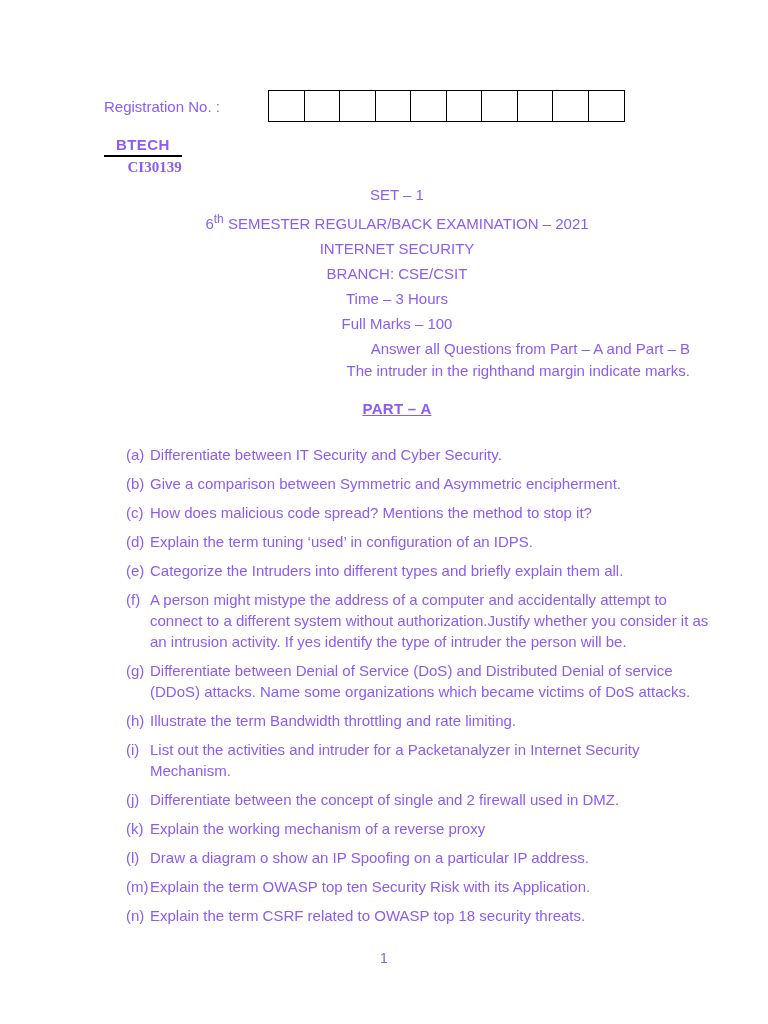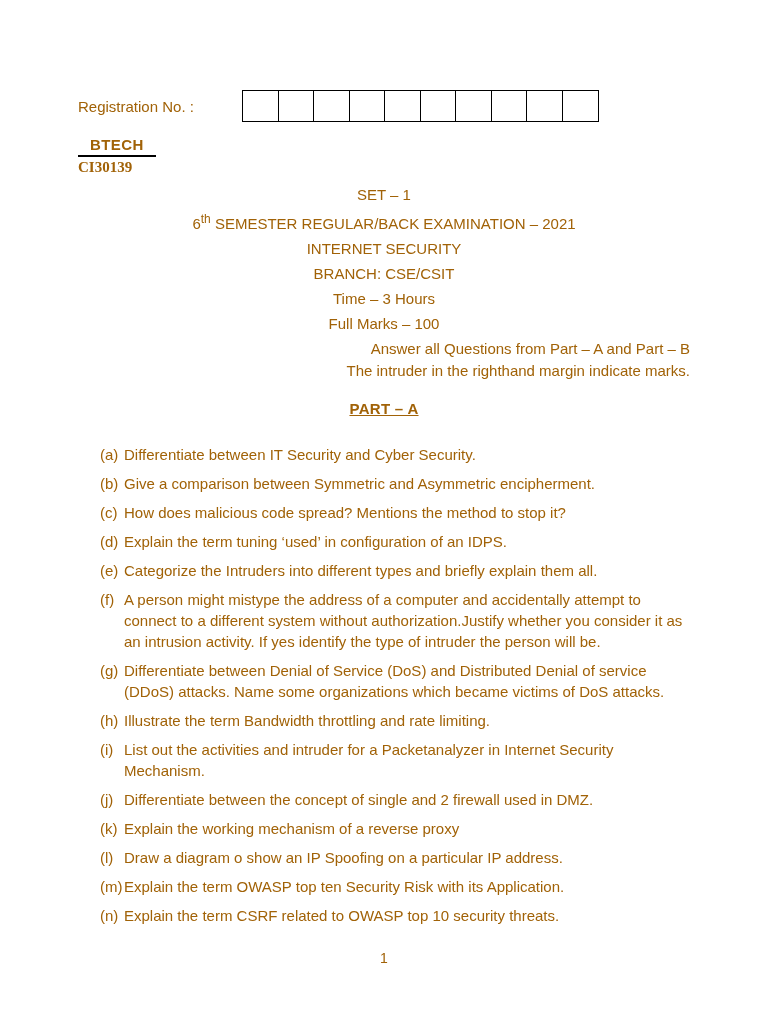--- a/index.html
+++ b/index.html
@@ -1,36 +1,36 @@
 <!DOCTYPE html>
 <html><head>
 <meta charset="utf-8">
 <style>
   html, body { margin: 0; padding: 0; background: #ffffff; }
   .page {
     width: 768px; height: 1024px;
     box-sizing: border-box;
-    padding: 90px 78px 0 78px;
+    padding: 90px 78px 0 104px;
     position: relative;
     background: #ffffff;
-    color: #a16207;
+    color: #8b5cf6;
     font-family: "Liberation Sans", sans-serif;
     font-size: 15px;
     overflow: hidden;
   }
   
   .reg-row { display: flex; align-items: center; height: 32px; }
   .reg-label { width: 164px; }
   .reg-boxes { display: flex; border: 1.6px solid #000; height: 32px; box-sizing: border-box; background: #fff; }
   .reg-box { width: 35.5px; height: 100%; border-right: 1.6px solid #000; box-sizing: border-box; }
   .reg-box:last-child { border-right: none; }
   
   .header-row { display: flex; justify-content: space-between; align-items: flex-end; margin-top: 14px; }
   .total-pages { font-weight: bold; font-style: italic; padding-bottom: 2px; }
-  .header-right { text-align: left; }
+  .header-right { text-align: right; }
   .btech { font-weight: bold; border-bottom: 2px solid #000; padding: 0 12px 2px 12px; letter-spacing: 0.4px; }
   .ci-code { font-family: "Liberation Serif", serif; font-weight: bold; padding-top: 2px; }
   
   .center-block { text-align: center; margin-top: 10px; }
   .center-block p { margin: 0 0 8px 0; line-height: 17px; }
   .center-block .h { font-weight: normal; }
   .center-block .t { font-weight: normal; margin-bottom: 5px; text-align: right; }
   sup { font-size: 12px; }
   
   .part-a { text-align: center; font-weight: bold; margin: 21px 0 27px 0; }
@@ -138,19 +138,19 @@
       <div class="q-item">
         <span class="q-label">(l)</span>
         <span class="q-text">Draw a diagram o show an IP Spoofing on a particular IP address.</span>
       </div>
       <div class="q-item">
         <span class="q-label">(m)</span>
         <span class="q-text">Explain the term OWASP top ten Security Risk with its Application.</span>
       </div>
       <div class="q-item">
         <span class="q-label">(n)</span>
-        <span class="q-text">Explain the term CSRF related to OWASP top 10 security threats.</span>
+        <span class="q-text">Explain the term CSRF related to OWASP top 18 security threats.</span>
       </div>
     </div>
 
   <div class="page-number">1</div>
 
 </div>
 
 </body></html>

